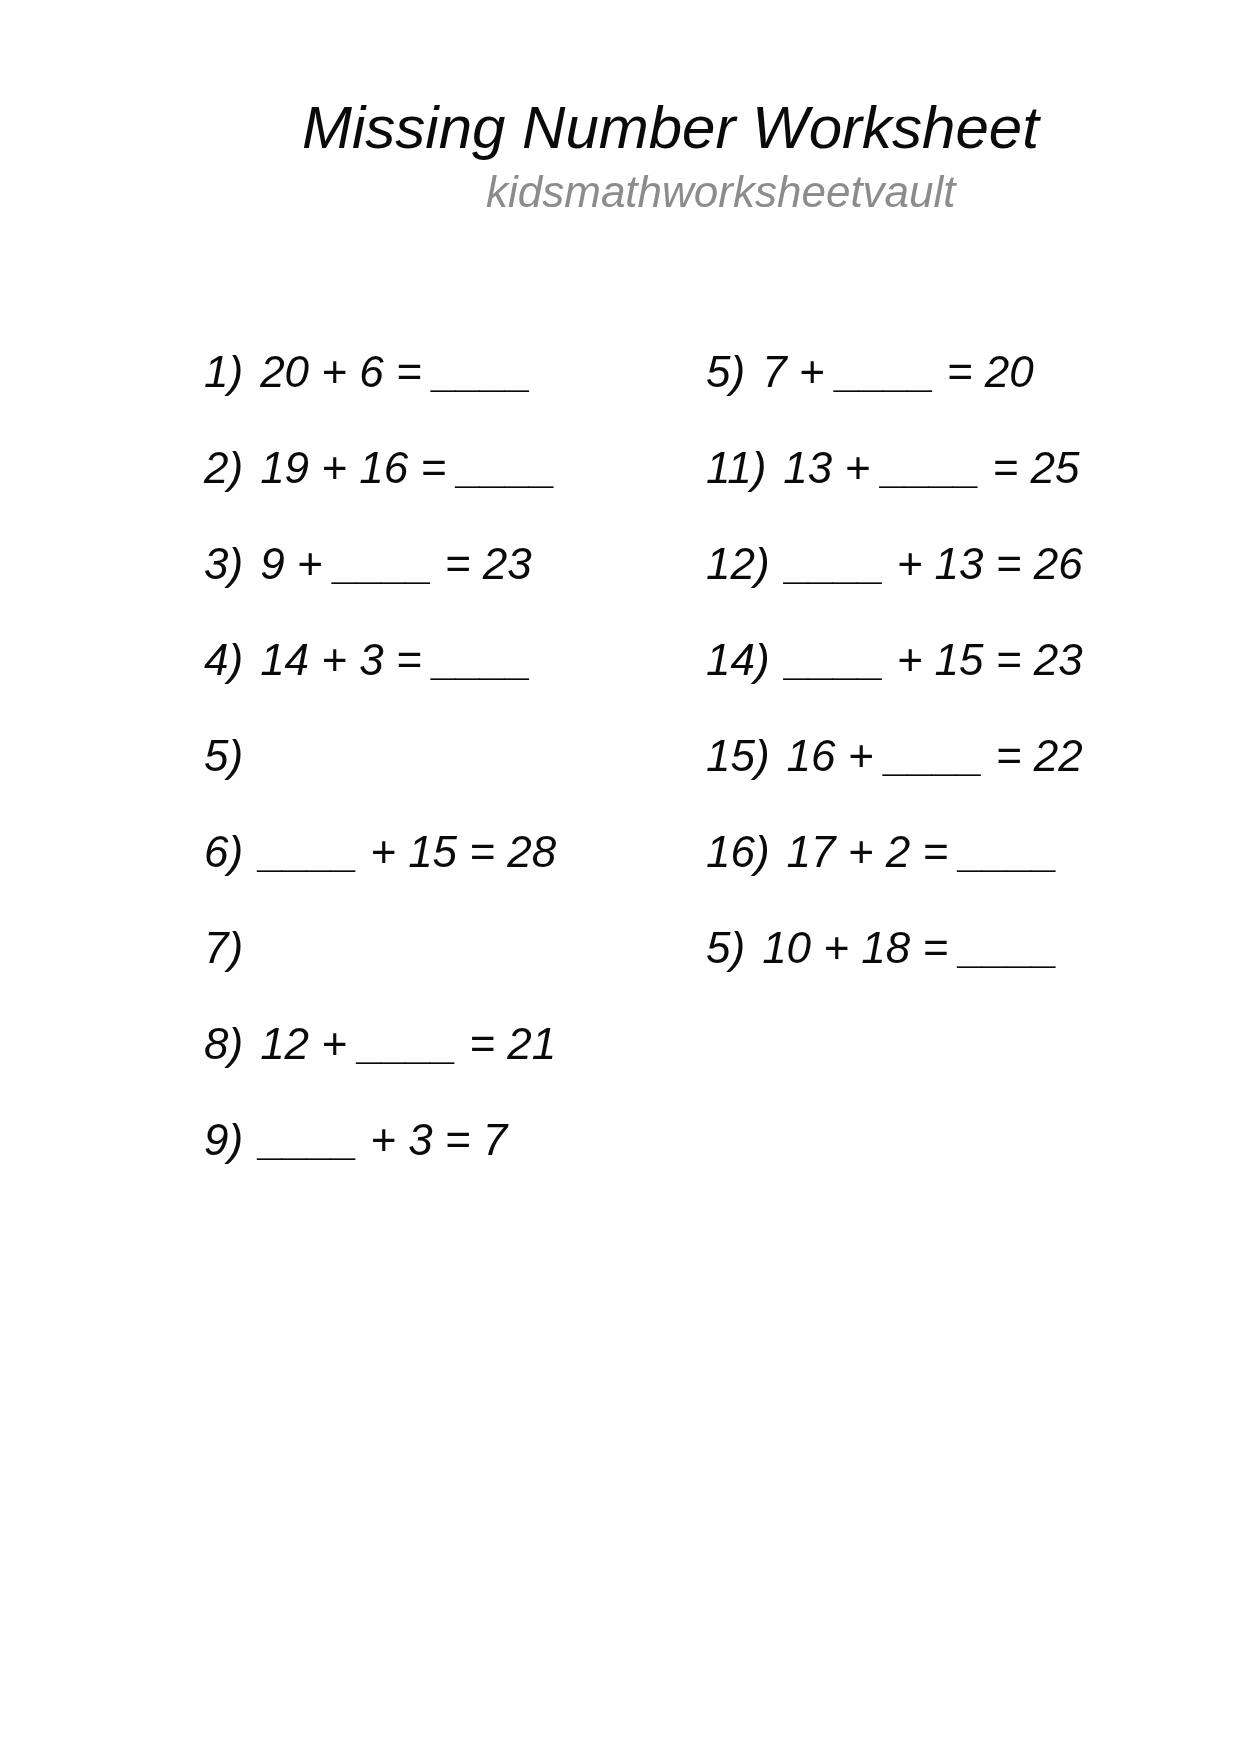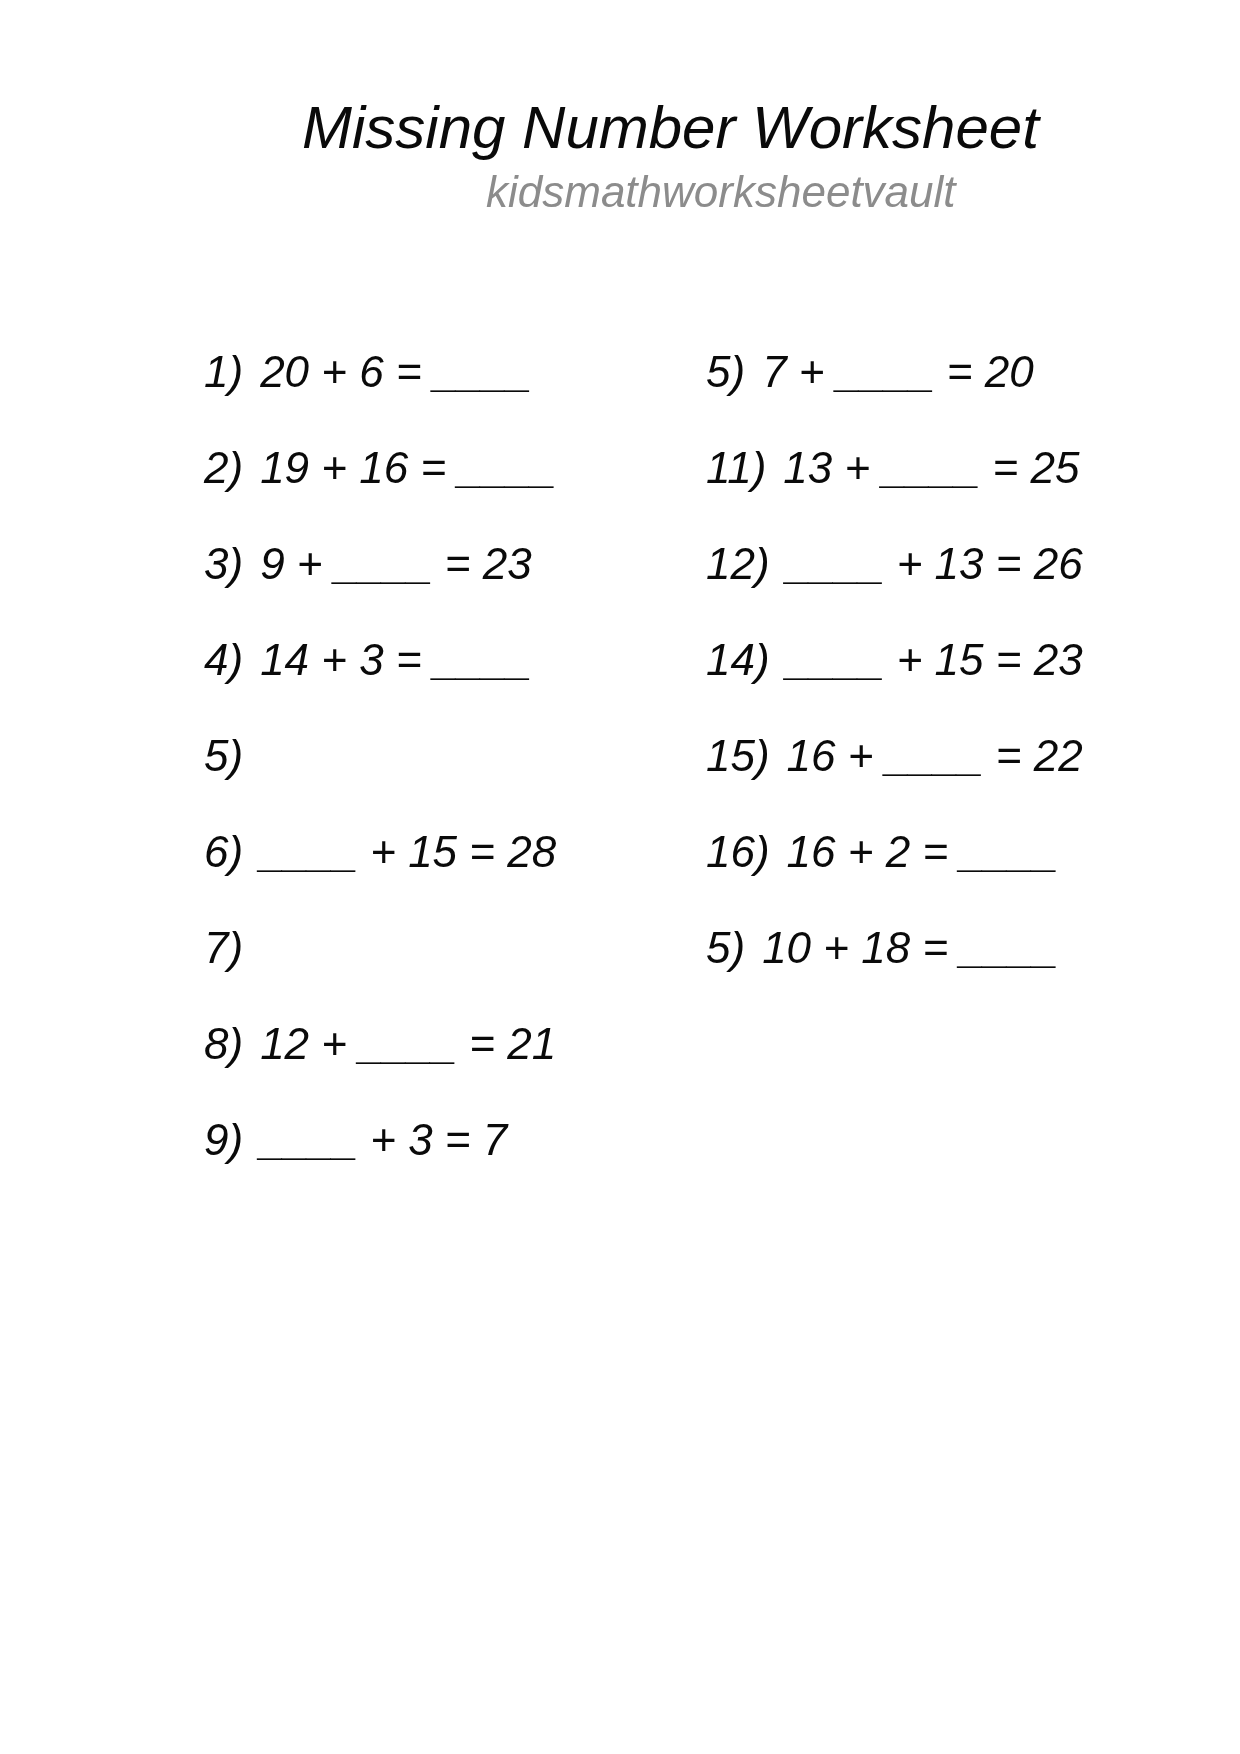--- a/index.html
+++ b/index.html
@@ -78,17 +78,17 @@
         <div class="problem-row"><span class="plabel">7)</span></div>
         <div class="problem-row"><span class="plabel">8)</span><span class="pequation">12 + ____ = 21</span></div>
         <div class="problem-row"><span class="plabel">9)</span><span class="pequation">____ + 3 = 7</span></div>
       </div>
     <div class="col col-right" id="col-1">
         <div class="problem-row"><span class="plabel">5)</span><span class="pequation">7 + ____ = 20</span></div>
         <div class="problem-row"><span class="plabel">11)</span><span class="pequation">13 + ____ = 25</span></div>
         <div class="problem-row"><span class="plabel">12)</span><span class="pequation">____ + 13 = 26</span></div>
         <div class="problem-row"><span class="plabel">14)</span><span class="pequation">____ + 15 = 23</span></div>
         <div class="problem-row"><span class="plabel">15)</span><span class="pequation">16 + ____ = 22</span></div>
-        <div class="problem-row"><span class="plabel">16)</span><span class="pequation">16 + 2 = ____</span></div>
+        <div class="problem-row"><span class="plabel">16)</span><span class="pequation">17 + 2 = ____</span></div>
         <div class="problem-row"><span class="plabel">5)</span><span class="pequation">10 + 18 = ____</span></div>
       </div>
   </div>
 </div>
 
 </body></html>

